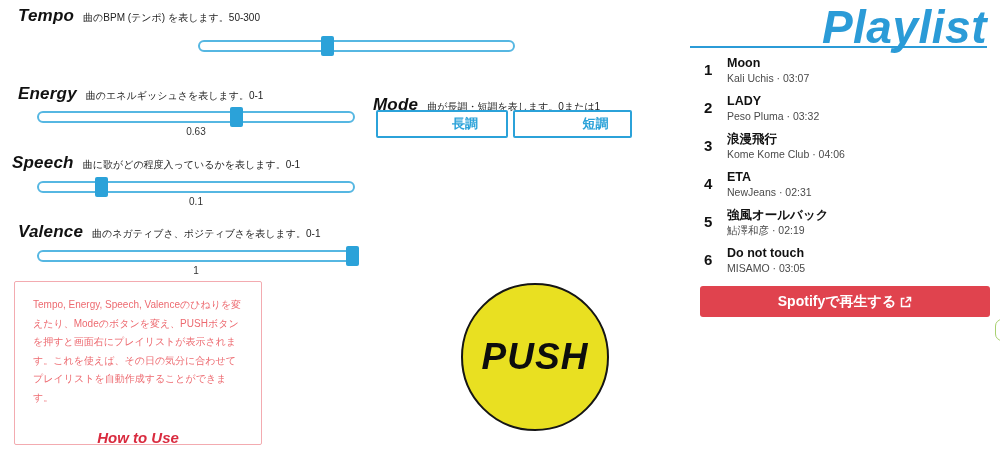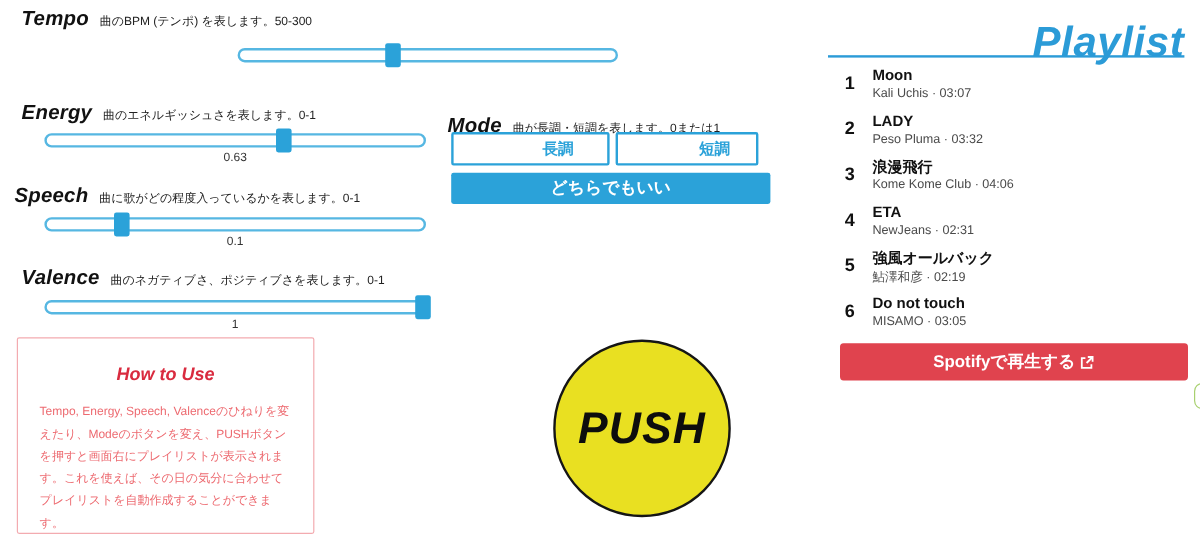--- a/index.html
+++ b/index.html
@@ -133,24 +133,24 @@
     display: flex;
     align-items: center;
     justify-content: center;
     cursor: pointer;
     font-family: inherit;
   }
 
   
   #playlist-title {
     position: absolute;
-    left: 690px; top: 16px;
+    left: 690px; top: 0px;
     width: 297px;
     text-align: right;
-    font-size: 35px;
+    font-size: 46px;
     font-weight: bold;
     font-style: italic;
     color: #2b9bd7;
     letter-spacing: .5px;
   }
   #playlist-underline {
     position: absolute;
     left: 690px; top: 46px;
     width: 297px; height: 2px;
     background: #2b9bd7;
@@ -250,31 +250,30 @@
   <div class="section-heading" style="left:18px; top:222px;">
     <span class="section-label">Valence</span>
     <span class="section-desc">曲のネガティブさ、ポジティブさを表します。0-1</span>
   </div>
   <div class="slider-track" style="left:37px; top:250px; width:318px;">
     <div class="slider-thumb" style="left: calc(100% - 7px);"></div>
   </div>
   <div class="slider-value" style="left:37px; top:265px; width:318px;">1</div>
 
   <div id="howto-box">
+    <div id="howto-body">Tempo, Energy, Speech, Valenceのひねりを変えたり、Modeのボタンを変え、PUSHボタンを押すと画面右にプレイリストが表示されます。これを使えば、その日の気分に合わせてプレイリストを自動作成することができます。</div>
     <div id="howto-title">How to Use</div>
-    <div id="howto-body">Tempo, Energy, Speech, Valenceのひねりを変えたり、Modeのボタンを変え、PUSHボタンを押すと画面右にプレイリストが表示されます。これを使えば、その日の気分に合わせてプレイリストを自動作成することができます。</div>
   </div>
 
   <div class="section-heading" style="left:373px; top:80px;margin-top:15px;">
     <span class="section-label">Mode</span>
     <span class="section-desc">曲が長調・短調を表します。0または1</span>
   </div>
   <button class="mode-btn-outline" style="left:376px; width:132px;">長調</button>
   <button class="mode-btn-outline" style="left:513px; width:119px;">短調</button>
-  <button id="mode-either-button">どちらでもいい</button>
 
   <button id="push-button">PUSH</button>
 
   <div id="playlist-title">Playlist</div>
   <div id="playlist-underline"></div>
 
   <div id="playlist-tracks">
     <div class="track-row">
       <div class="track-number">1</div>
       <div class="track-info">

